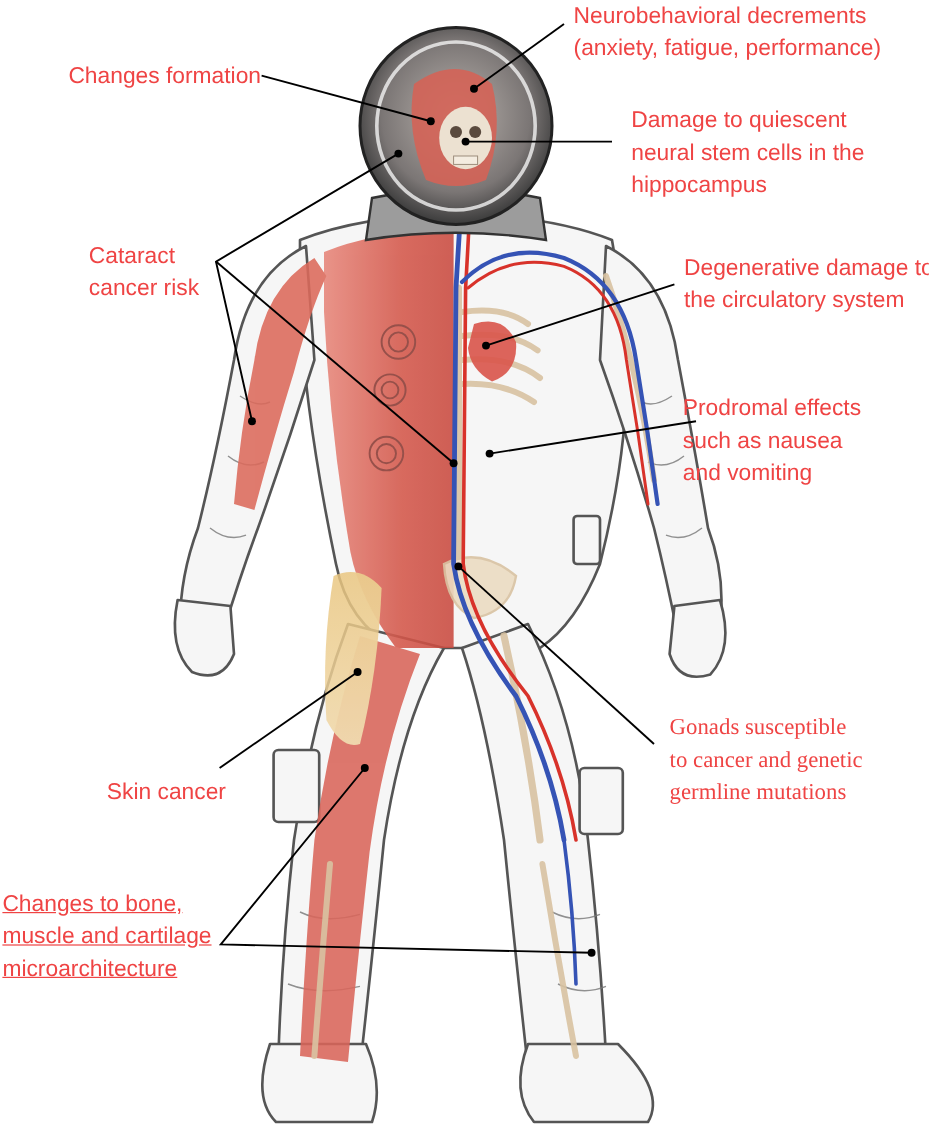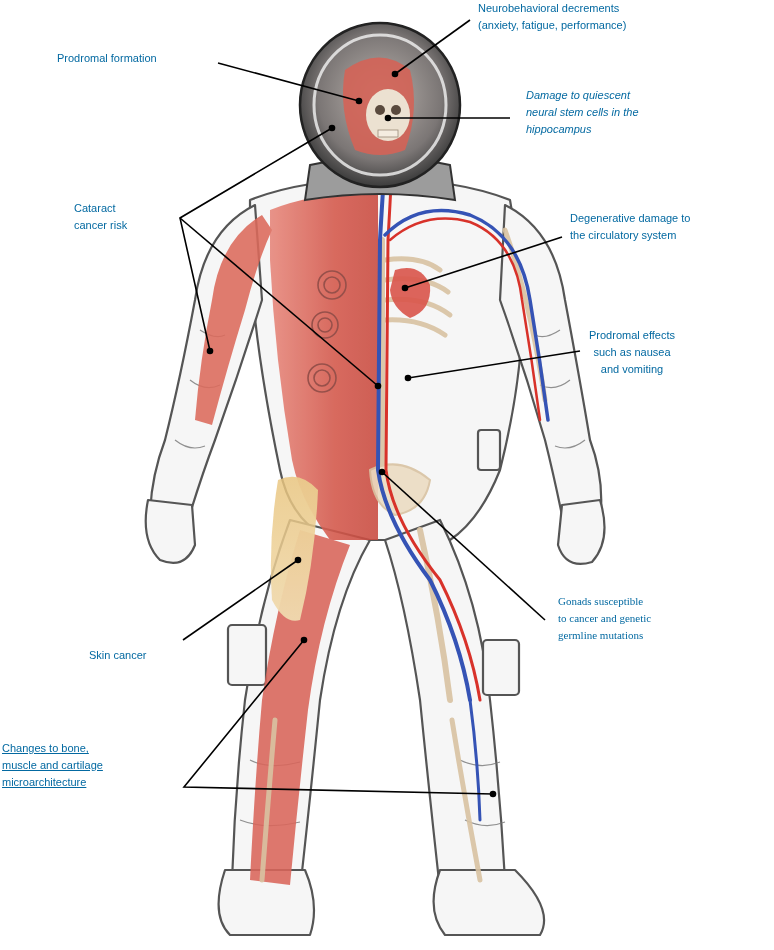--- a/index.html
+++ b/index.html
@@ -1,19 +1,19 @@
 <!DOCTYPE html>
 <html><head>
 <meta charset="utf-8">
 <style>
   html, body { margin:0; padding:0; background:#ffffff; }
   body { width:774px; height:950px; position:relative; overflow:hidden;
          font-family:"Liberation Sans", sans-serif; color:#111; }
   #figure { position:absolute; left:0; top:0; width:774px; height:950px; }
-  .label { position:absolute; font-size:11px; line-height:17px; color:#0369a1;
+  .label { position:absolute; font-size:19px; line-height:27px; color:#ef4444;
            white-space:pre; font-family:"Liberation Sans", sans-serif; }
 </style>
 </head>
 <body>
 
 <svg id="figure" viewBox="0 0 774 950" xmlns="http://www.w3.org/2000/svg">
   <defs>
     <radialGradient id="helmetGrad" cx="50%" cy="45%" r="55%">
       <stop offset="0%" stop-color="#b9b2ad"></stop>
       <stop offset="70%" stop-color="#7b7675"></stop>
@@ -146,29 +146,29 @@
       <circle cx="408" cy="378" r="3.3"></circle>
     <circle cx="382" cy="472" r="3.3"></circle>
       <circle cx="298" cy="560" r="3.3"></circle>
     <circle cx="304" cy="640" r="3.3"></circle>
       <circle cx="493" cy="794" r="3.3"></circle>
   </g>
 </svg>
 
 <div class="label" style="left:478px; top:0px;">Neurobehavioral decrements
 (anxiety, fatigue, performance)</div>
-<div class="label" style="left:57px; top:50px;">Prodromal formation</div>
-<div class="label" style="left:526px; top:87px;font-style:italic;">Damage to quiescent
+<div class="label" style="left:57px; top:50px;">Changes formation</div>
+<div class="label" style="left:526px; top:87px;">Damage to quiescent
 neural stem cells in the
 hippocampus</div>
 <div class="label" style="left:74px; top:200px;">Cataract
 cancer risk</div>
 <div class="label" style="left:570px; top:210px;">Degenerative damage to
 the circulatory system</div>
-<div class="label" style="left:589px; top:327px;text-align:center;">Prodromal effects
+<div class="label" style="left:569px; top:327px;">Prodromal effects
 such as nausea
 and vomiting</div>
 <div class="label" style="left:558px; top:593px;font-family:Liberation Serif, serif;">Gonads susceptible
 to cancer and genetic
 germline mutations</div>
 <div class="label" style="left:89px; top:647px;">Skin cancer</div>
 <div class="label" style="left:2px; top:740px;text-decoration:underline;">Changes to bone,
 muscle and cartilage
 microarchitecture</div>
 

